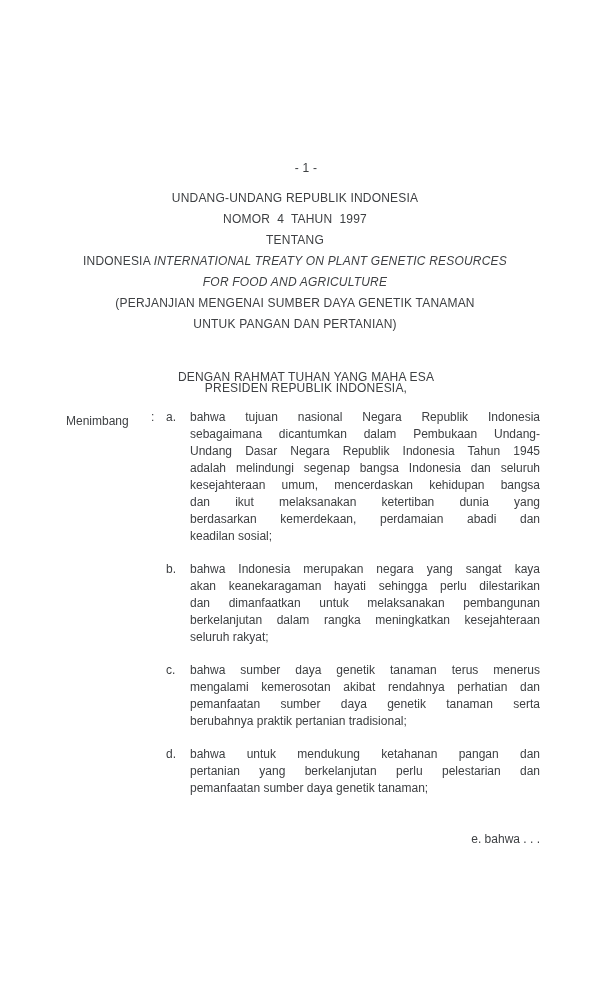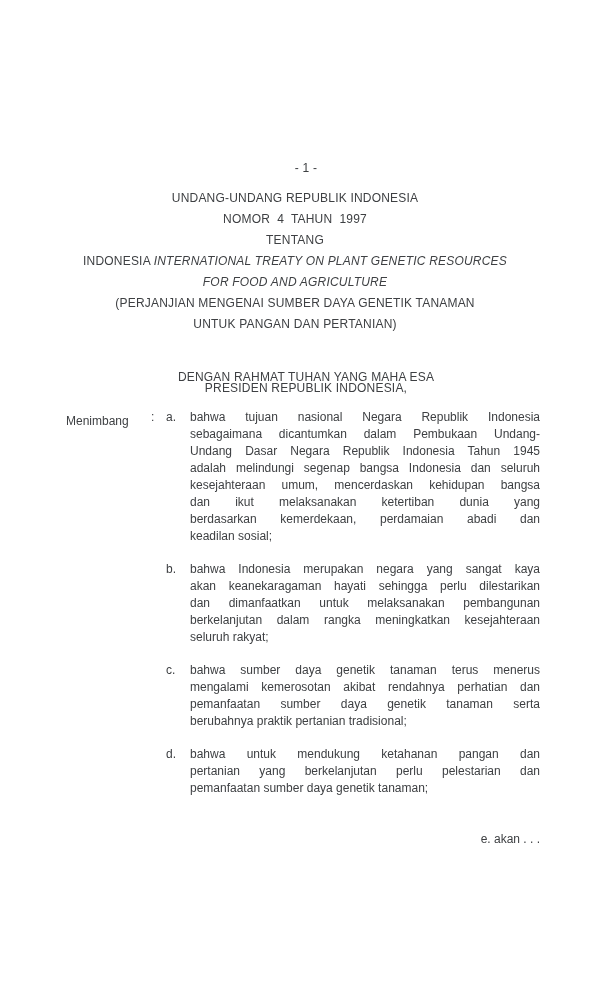--- a/index.html
+++ b/index.html
@@ -163,15 +163,15 @@
         </div>
         <div class="cons-item">
           <span class="marker">d.</span>
           <div class="tline">bahwa untuk mendukung ketahanan pangan dan</div>
           <div class="tline">pertanian yang berkelanjutan perlu pelestarian dan</div>
           <div class="tline last">pemanfaatan sumber daya genetik tanaman;</div>
         </div>
       </div>
   </div>
 
-  <div class="catchword">e. akan . . .</div>
+  <div class="catchword">e. bahwa . . .</div>
 
 </div>
 
 </body></html>

